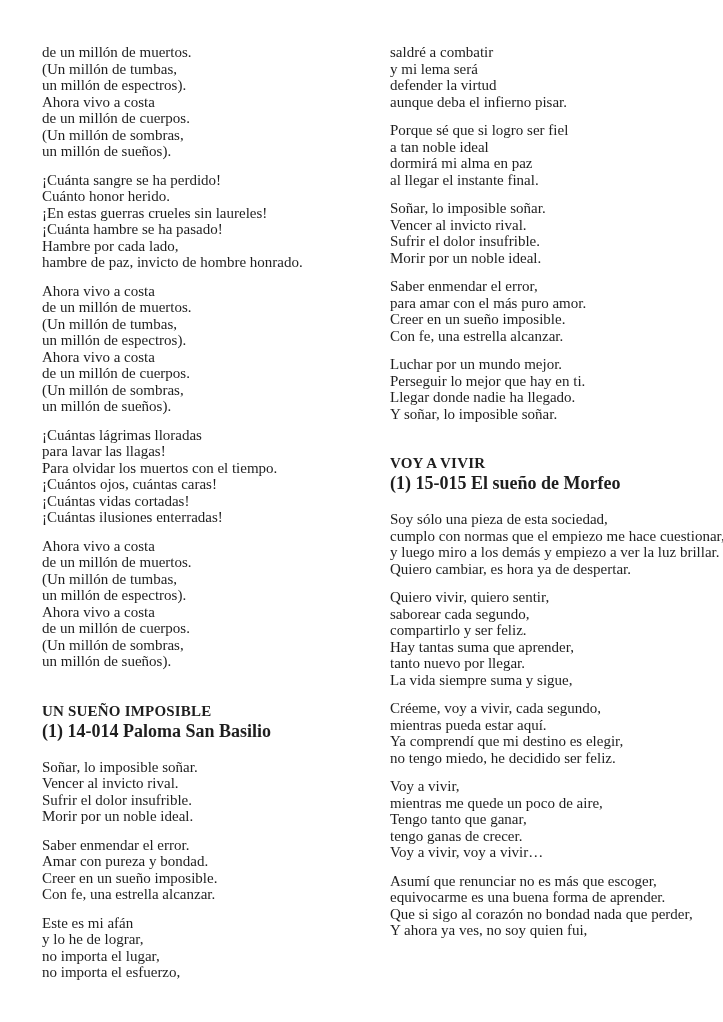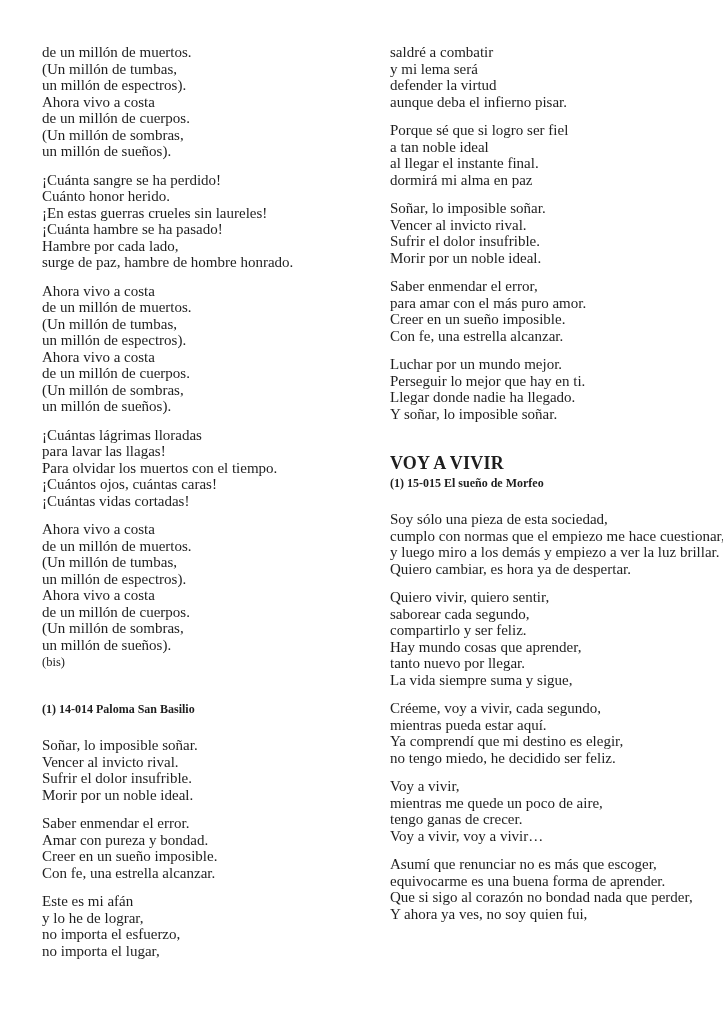--- a/index.html
+++ b/index.html
@@ -33,29 +33,29 @@
   }
   .line {
     display: block;
     white-space: nowrap;
   }
   .song-heading {
     margin: 30px 0 18px 0;
   }
   .song-title {
     margin: 0;
-    font-size: 18px;
+    font-size: 15px;
     line-height: 22px;
     font-weight: bold;
     letter-spacing: 0.2px;
     white-space: nowrap;
   }
   .song-subtitle {
     margin: 0;
-    font-size: 12px;
+    font-size: 18px;
     line-height: 19px;
     font-weight: bold;
     white-space: nowrap;
   }
   .note {
     font-size: 12.5px;
     line-height: 15px;
     margin: 0 0 12px 0;
     white-space: nowrap;
   }
@@ -76,84 +76,85 @@
         <span class="line">de un millón de cuerpos.</span>
         <span class="line">(Un millón de sombras,</span>
         <span class="line">un millón de sueños).</span>
       </p>
       <p class="stanza">
         <span class="line">¡Cuánta sangre se ha perdido!</span>
         <span class="line">Cuánto honor herido.</span>
         <span class="line">¡En estas guerras crueles sin laureles!</span>
         <span class="line">¡Cuánta hambre se ha pasado!</span>
         <span class="line">Hambre por cada lado,</span>
-        <span class="line">surge de paz, hambre de hombre honrado.</span>
+        <span class="line">hambre de paz, invicto de hombre honrado.</span>
       </p>
       <p class="stanza">
         <span class="line">Ahora vivo a costa</span>
         <span class="line">de un millón de muertos.</span>
         <span class="line">(Un millón de tumbas,</span>
         <span class="line">un millón de espectros).</span>
         <span class="line">Ahora vivo a costa</span>
         <span class="line">de un millón de cuerpos.</span>
         <span class="line">(Un millón de sombras,</span>
         <span class="line">un millón de sueños).</span>
       </p>
       <p class="stanza">
         <span class="line">¡Cuántas lágrimas lloradas</span>
         <span class="line">para lavar las llagas!</span>
         <span class="line">Para olvidar los muertos con el tiempo.</span>
         <span class="line">¡Cuántos ojos, cuántas caras!</span>
         <span class="line">¡Cuántas vidas cortadas!</span>
+        <span class="line">¡Cuántas ilusiones enterradas!</span>
       </p>
       <p class="stanza">
         <span class="line">Ahora vivo a costa</span>
         <span class="line">de un millón de muertos.</span>
         <span class="line">(Un millón de tumbas,</span>
         <span class="line">un millón de espectros).</span>
         <span class="line">Ahora vivo a costa</span>
         <span class="line">de un millón de cuerpos.</span>
         <span class="line">(Un millón de sombras,</span>
         <span class="line">un millón de sueños).</span>
       </p>
-      <div class="note note-attached">(bis)</div>
       <div class="song-heading">
+        <h2 class="song-title">UN SUEÑO IMPOSIBLE</h2>
         <div class="song-subtitle">(1) 14-014 Paloma San Basilio</div>
       </div>
       <p class="stanza">
         <span class="line">Soñar, lo imposible soñar.</span>
         <span class="line">Vencer al invicto rival.</span>
         <span class="line">Sufrir el dolor insufrible.</span>
         <span class="line">Morir por un noble ideal.</span>
       </p>
       <p class="stanza">
         <span class="line">Saber enmendar el error.</span>
         <span class="line">Amar con pureza y bondad.</span>
         <span class="line">Creer en un sueño imposible.</span>
         <span class="line">Con fe, una estrella alcanzar.</span>
       </p>
       <p class="stanza">
         <span class="line">Este es mi afán</span>
         <span class="line">y lo he de lograr,</span>
+        <span class="line">no importa el lugar,</span>
         <span class="line">no importa el esfuerzo,</span>
-        <span class="line">no importa el lugar,</span>
       </p>
     </div>
   <div class="column">
       <p class="stanza">
         <span class="line">saldré a combatir</span>
         <span class="line">y mi lema será</span>
         <span class="line">defender la virtud</span>
         <span class="line">aunque deba el infierno pisar.</span>
       </p>
       <p class="stanza">
         <span class="line">Porque sé que si logro ser fiel</span>
         <span class="line">a tan noble ideal</span>
+        <span class="line">dormirá mi alma en paz</span>
         <span class="line">al llegar el instante final.</span>
-        <span class="line">dormirá mi alma en paz</span>
       </p>
       <p class="stanza">
         <span class="line">Soñar, lo imposible soñar.</span>
         <span class="line">Vencer al invicto rival.</span>
         <span class="line">Sufrir el dolor insufrible.</span>
         <span class="line">Morir por un noble ideal.</span>
       </p>
       <p class="stanza">
         <span class="line">Saber enmendar el error,</span>
         <span class="line">para amar con el más puro amor.</span>
@@ -173,33 +174,34 @@
       <p class="stanza">
         <span class="line">Soy sólo una pieza de esta sociedad,</span>
         <span class="line">cumplo con normas que el empiezo me hace cuestionar,</span>
         <span class="line">y luego miro a los demás y empiezo a ver la luz brillar.</span>
         <span class="line">Quiero cambiar, es hora ya de despertar.</span>
       </p>
       <p class="stanza">
         <span class="line">Quiero vivir, quiero sentir,</span>
         <span class="line">saborear cada segundo,</span>
         <span class="line">compartirlo y ser feliz.</span>
-        <span class="line">Hay mundo cosas que aprender,</span>
+        <span class="line">Hay tantas suma que aprender,</span>
         <span class="line">tanto nuevo por llegar.</span>
         <span class="line">La vida siempre suma y sigue,</span>
       </p>
       <p class="stanza">
         <span class="line">Créeme, voy a vivir, cada segundo,</span>
         <span class="line">mientras pueda estar aquí.</span>
         <span class="line">Ya comprendí que mi destino es elegir,</span>
         <span class="line">no tengo miedo, he decidido ser feliz.</span>
       </p>
       <p class="stanza">
         <span class="line">Voy a vivir,</span>
         <span class="line">mientras me quede un poco de aire,</span>
+        <span class="line">Tengo tanto que ganar,</span>
         <span class="line">tengo ganas de crecer.</span>
         <span class="line">Voy a vivir, voy a vivir…</span>
       </p>
       <p class="stanza">
         <span class="line">Asumí que renunciar no es más que escoger,</span>
         <span class="line">equivocarme es una buena forma de aprender.</span>
         <span class="line">Que si sigo al corazón no bondad nada que perder,</span>
         <span class="line">Y ahora ya ves, no soy quien fui,</span>
       </p>
     </div>

